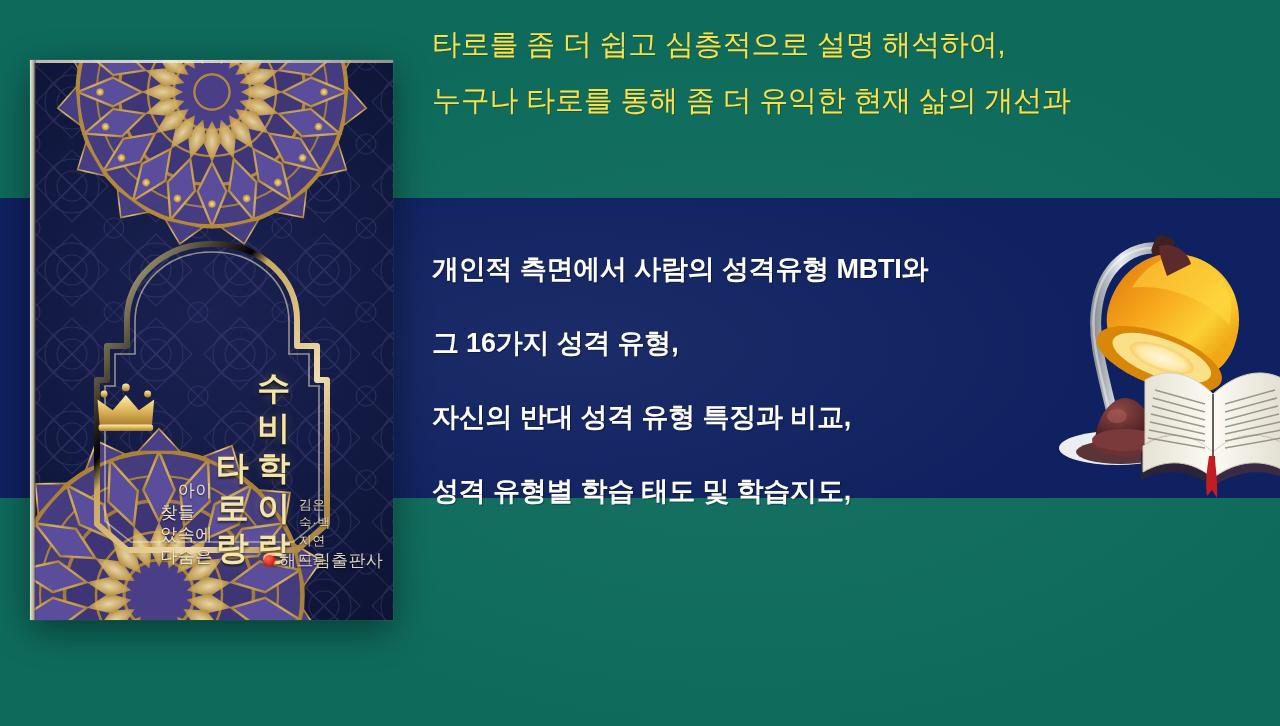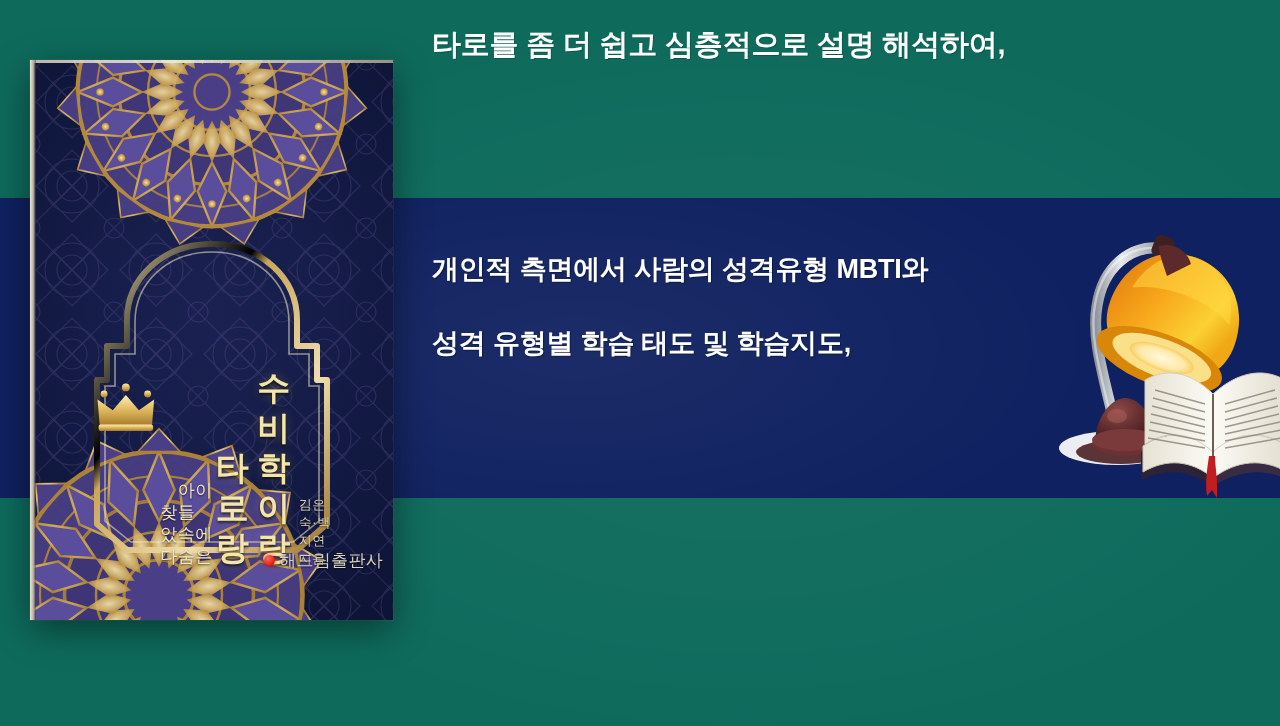--- a/index.html
+++ b/index.html
@@ -95,21 +95,21 @@
     background:radial-gradient(circle at 35% 32%,#ff6a5a,#d81f12 70%,#8d0d06);
     box-shadow:0 0 5px rgba(230,40,20,.8);
     flex:none;
   }
 
   
   .head-block{
     position:absolute;left:432px;top:16px;width:830px;
   }
   .head-line{
-    color:#ffffff;font-weight:700;
+    color:#fde047;font-weight:400;
     font-size:29px;line-height:56px;letter-spacing:-.2px;
     white-space:nowrap;
     text-shadow:1px 1px 0 rgba(0,0,0,.18);
   }
 
   .body-block{
     position:absolute;left:432px;top:232px;width:830px;
   }
   .body-line{
     color:#ffffff;font-weight:700;
@@ -335,24 +335,27 @@
       <span class="dot"></span>
       <span>해드림출판사</span>
     </div>
 
     <div class="book-topline"></div>
     <div class="book-edge"></div>
   </div>
 
   <div class="head-block">
     <div class="head-line">타로를 좀 더 쉽고 심층적으로 설명 해석하여,</div>
+    <div class="head-line">누구나 타로를 통해 좀 더 유익한 현재 삶의 개선과</div>
   </div>
 
   <div class="body-block">
     <div class="body-line">개인적 측면에서 사람의 성격유형 MBTI와</div>
+    <div class="body-line">그 16가지 성격 유형,</div>
+    <div class="body-line">자신의 반대 성격 유형 특징과 비교,</div>
     <div class="body-line">성격 유형별 학습 태도 및 학습지도,</div>
   </div>
 
   <div class="art-lamp">
     <svg viewBox="0 0 170 270">
       <defs>
         <linearGradient id="gshade" x1="0" y1="0" x2="1" y2="0.4">
           <stop offset="0%" stop-color="#e07b0d"></stop>
           <stop offset="45%" stop-color="#f8a81c"></stop>
           <stop offset="80%" stop-color="#fbd134"></stop>

